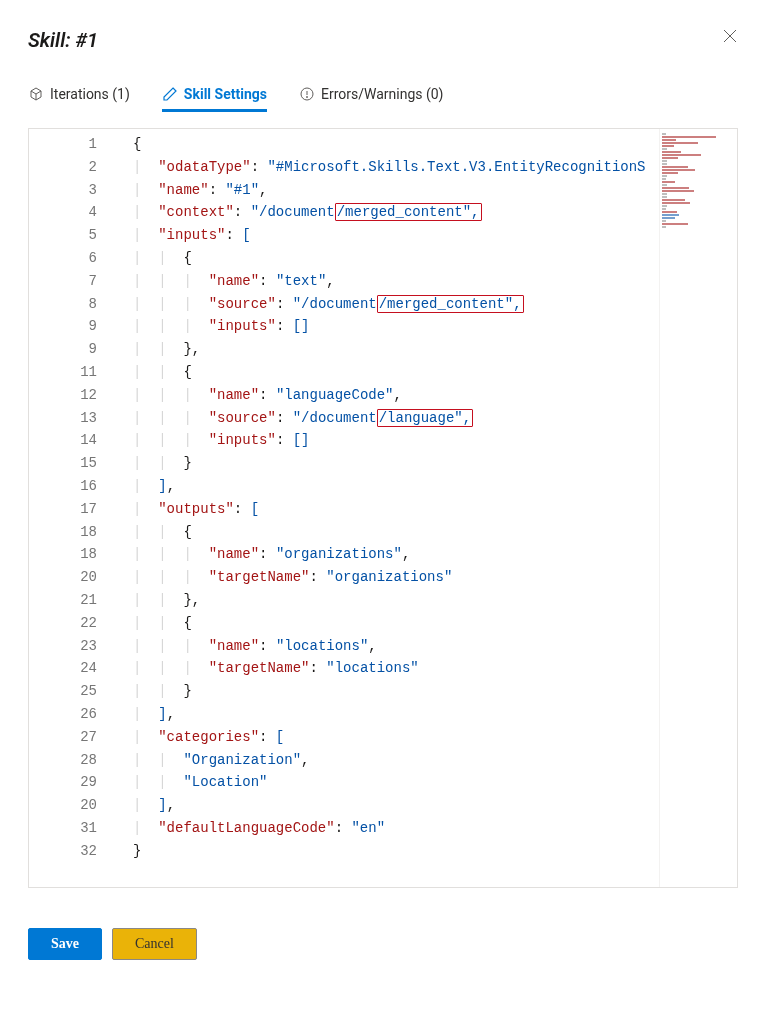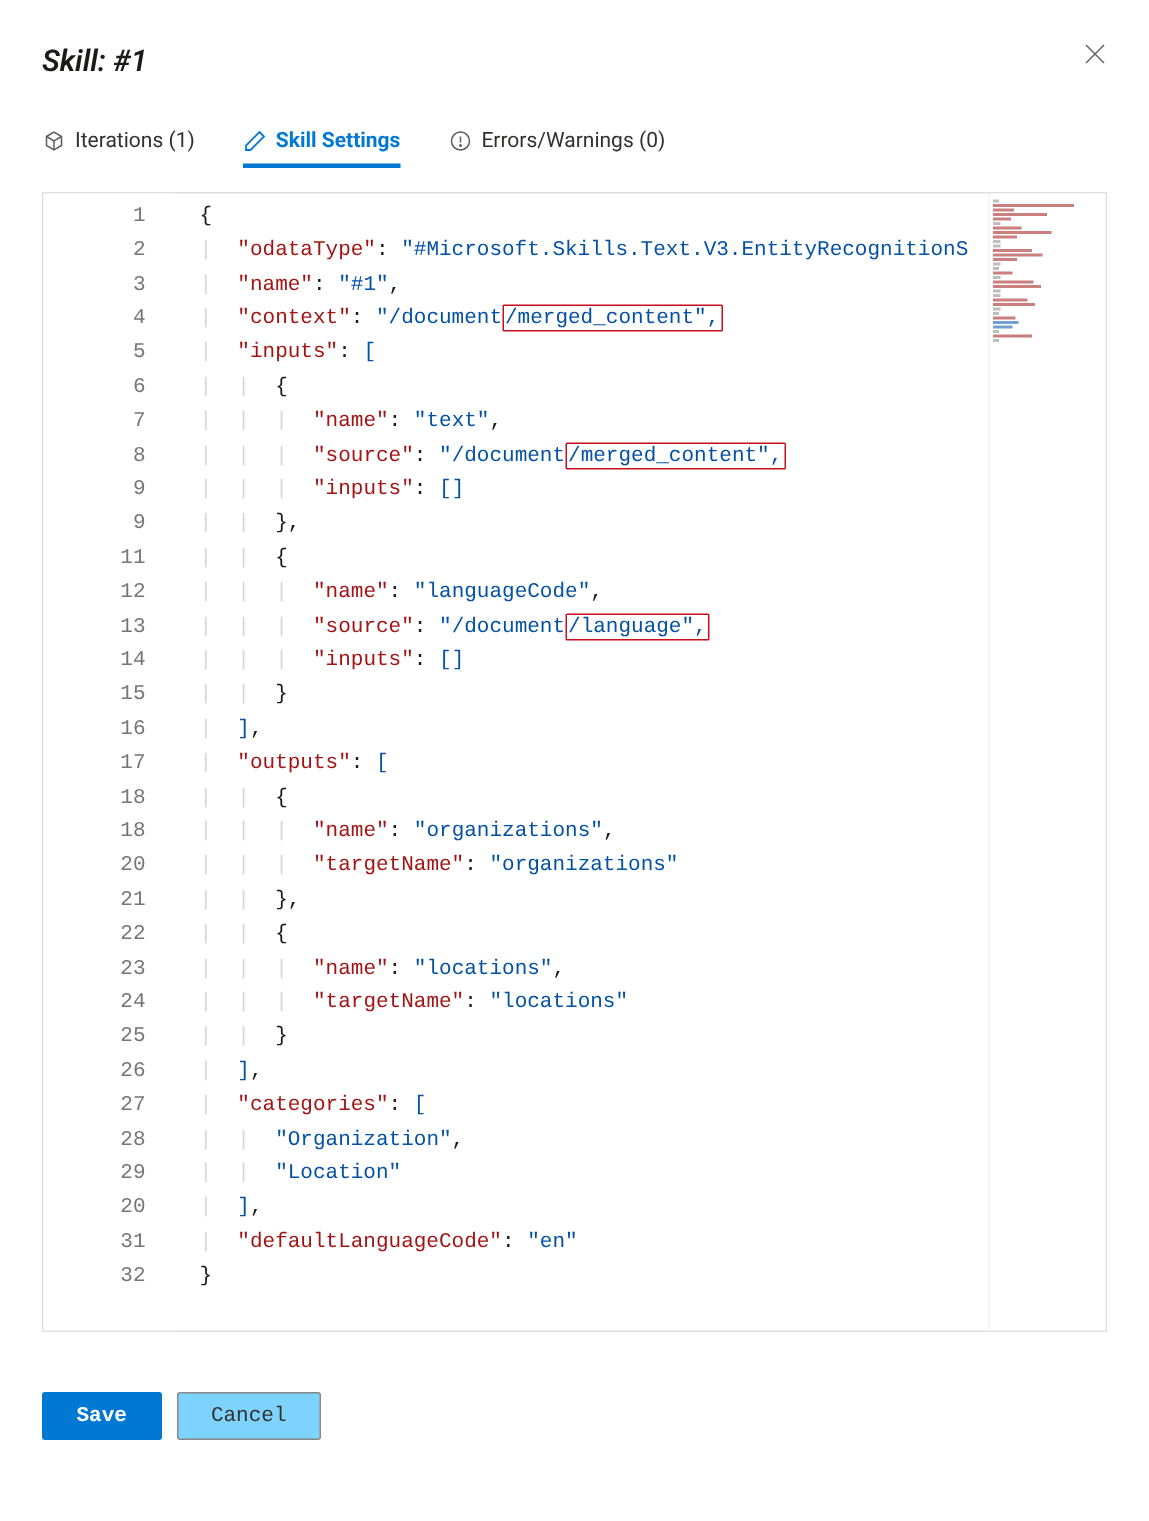--- a/index.html
+++ b/index.html
@@ -120,35 +120,35 @@
     padding: 0 1px;
     border-radius: 1px;
     color: #0451a5;
   }
   .footer {
     margin-top: 40px;
     display: flex;
     gap: 10px;
   }
   .btn {
-    font-family: Liberation Mono, monospace;
+    font-family: Liberation Serif, serif;
     font-size: 14px;
     height: 32px;
     padding: 4px 22px;
     cursor: pointer;
     border-radius: 2px;
   }
   .btn-primary {
     background: #0078d4;
     color: #fff;
     border: 1px solid #0078d4;
     font-weight: 600;
   }
   .btn-default {
-    background: #7dd3fc;
+    background: #eab308;
     color: #323130;
     border: 1px solid #8a8886;
   }
 </style>
 </head>
 <body>
 
 <div class="panel">
 
   <div class="header-row">

